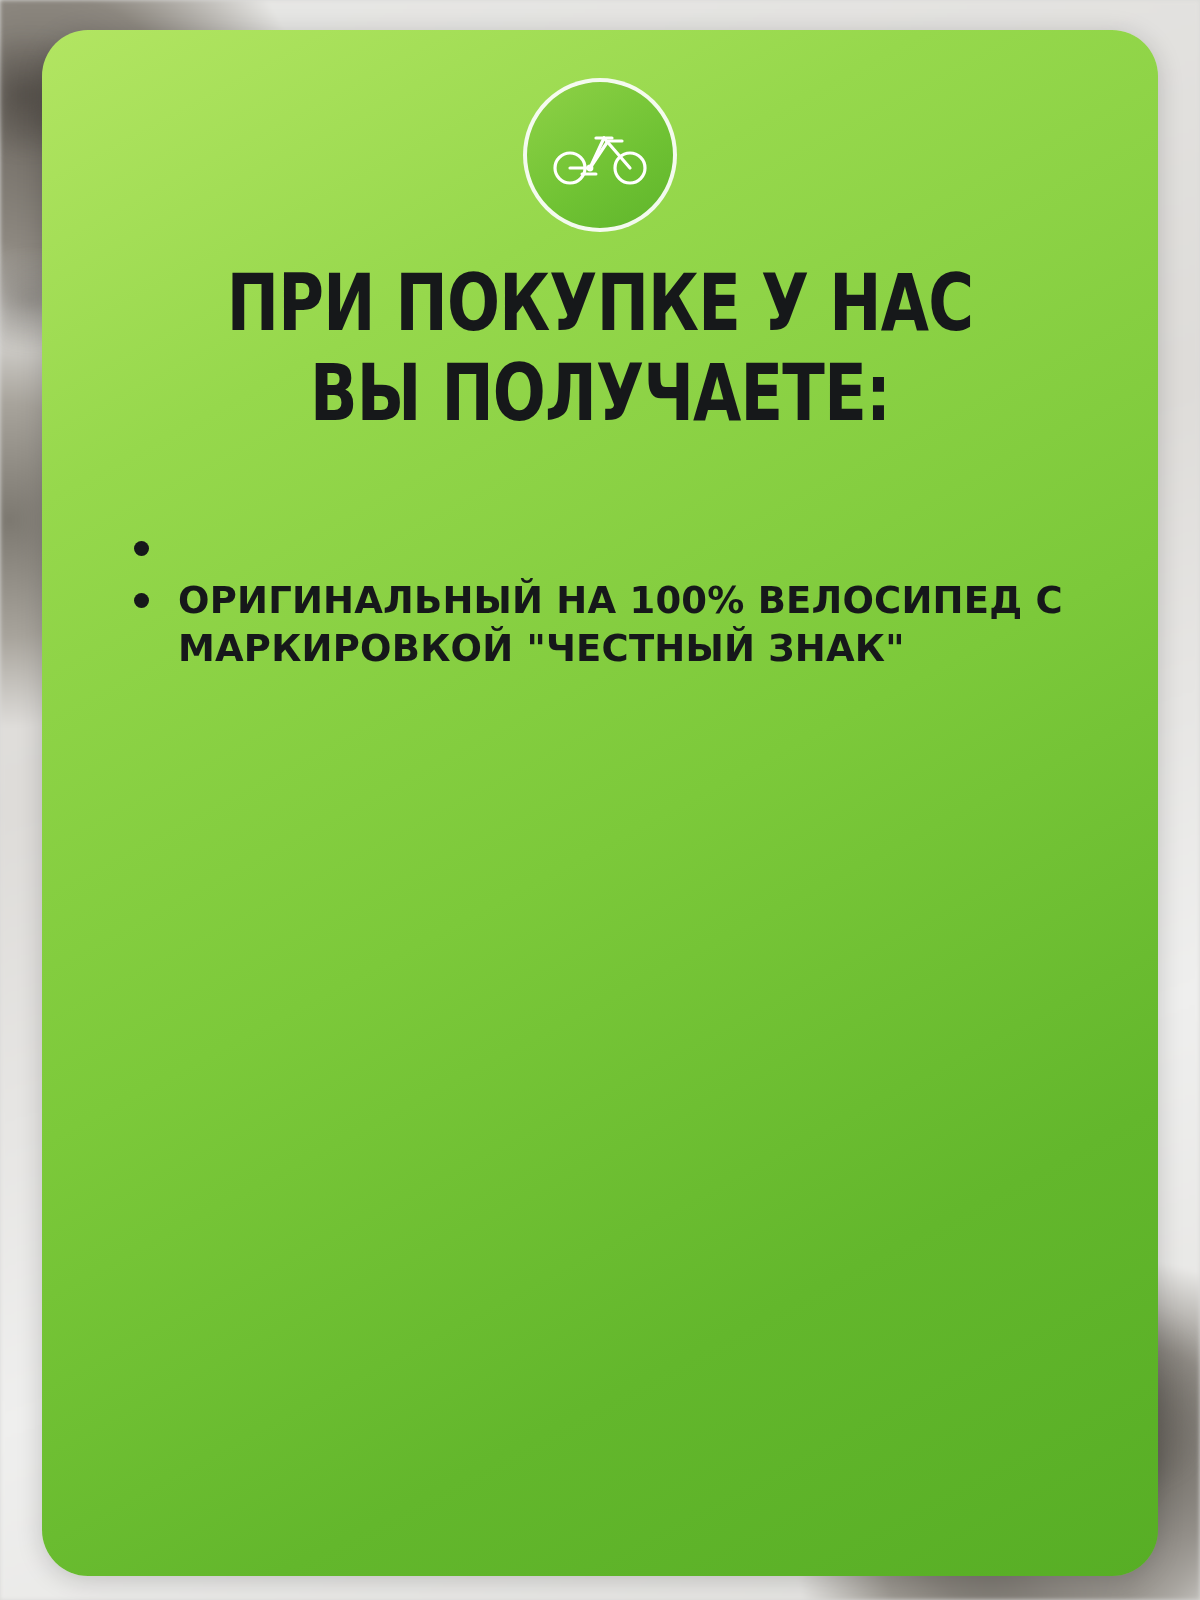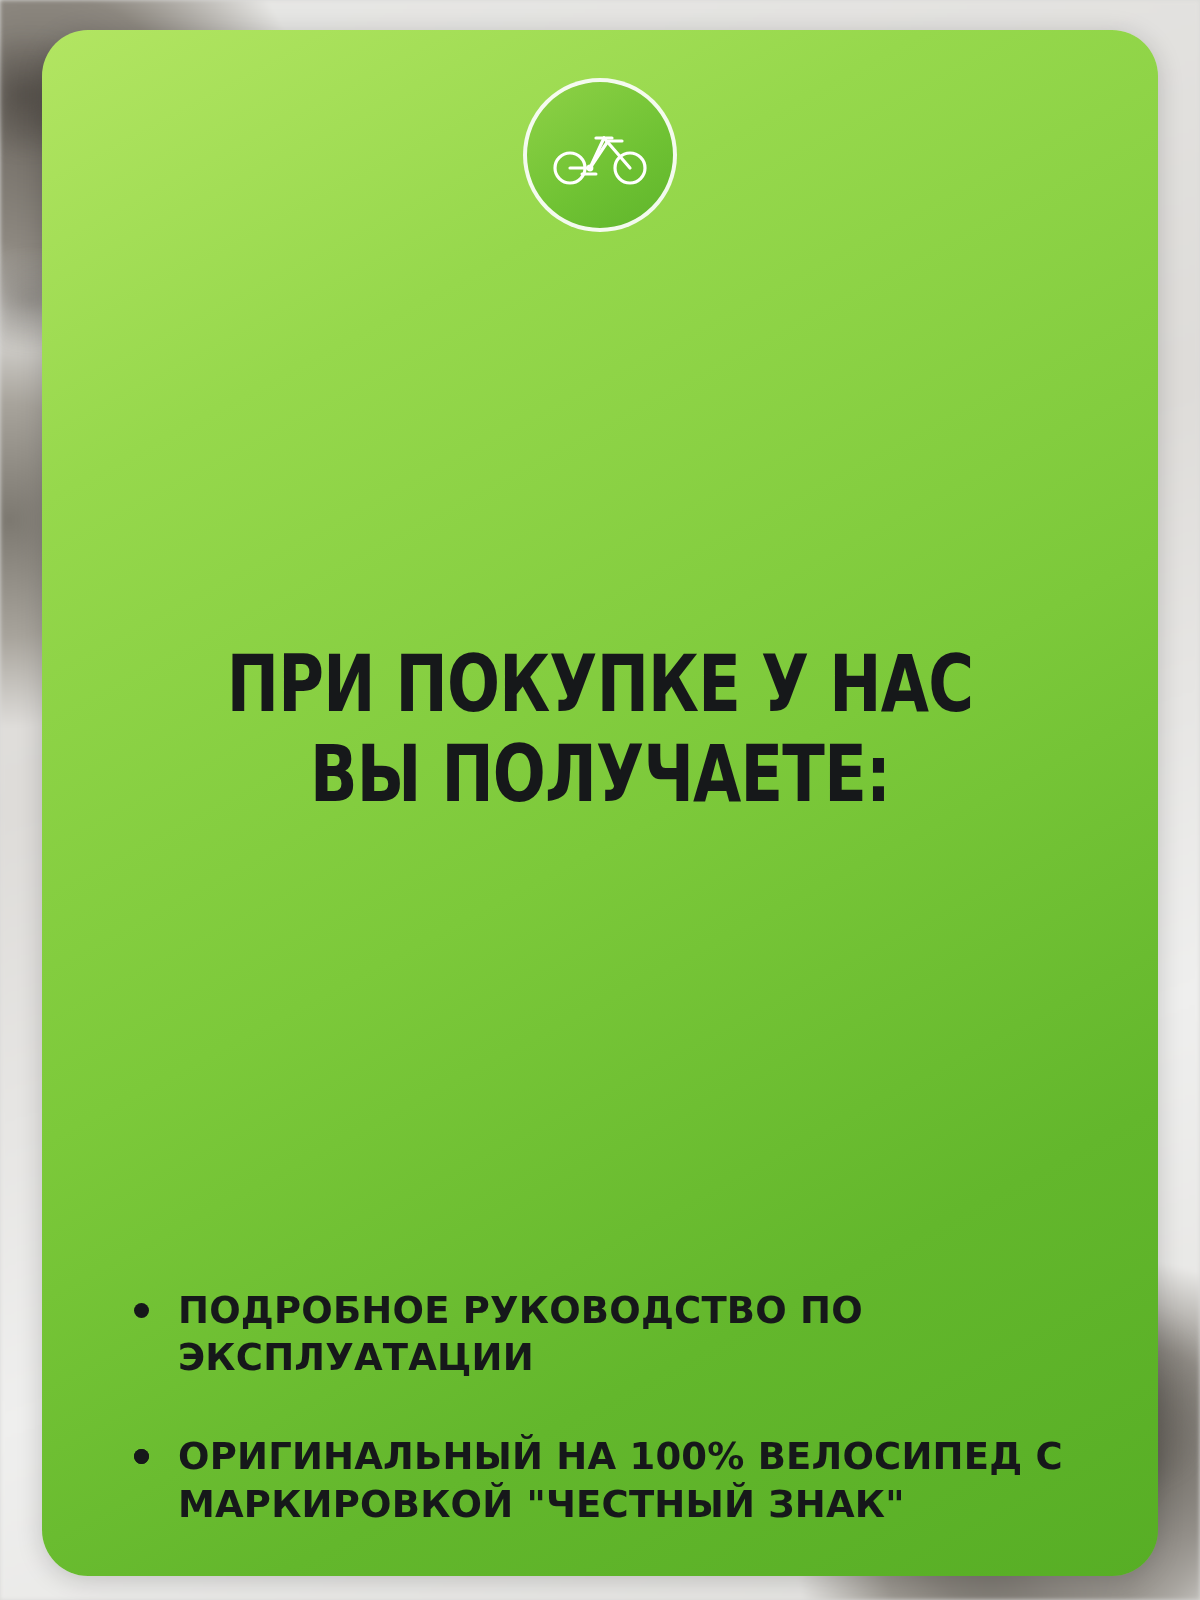--- a/index.html
+++ b/index.html
@@ -52,21 +52,20 @@
   }
 
   .card-inner {
     position: absolute;
     inset: 0;
     padding: 46px 54px 40px 54px;
     box-sizing: border-box;
     display: flex;
     flex-direction: column;
     align-items: center;
-    justify-content: space-between;
   }
 
   
   .logo-badge {
     width: 154px;
     height: 154px;
     border-radius: 50%;
     background: linear-gradient(145deg, #8fd247 0%, #6fc233 60%, #5fb52b 100%);
     border: 4px solid rgba(255,255,255,.92);
     display: flex;
@@ -144,24 +143,20 @@
         <circle cx="38" cy="44" r="3.4" fill="#ffffff"></circle>
         <path d="M30 50 L44 50" stroke="#ffffff" stroke-width="3" stroke-linecap="round"></path>
       </svg>
     </div>
 
     <h1 class="heading">ПРИ ПОКУПКЕ У НАС ВЫ ПОЛУЧАЕТЕ:</h1>
 
     <ul class="list">
       <li class="list-item">
         <span class="bullet"></span>
-        <span>ПОДРОБНОЕ РУКОВОДСТВО ПО ЭКСПЛУАТАЦИИ</span>
-      </li>
-      <li class="list-item">
-        <span class="bullet"></span>
       </li>
       <li class="list-item">
         <span class="bullet"></span>
         <span>ОРИГИНАЛЬНЫЙ НА 100% ВЕЛОСИПЕД С МАРКИРОВКОЙ "ЧЕСТНЫЙ ЗНАК"</span>
       </li>
     </ul>
 
   </div>
 </div>
 

